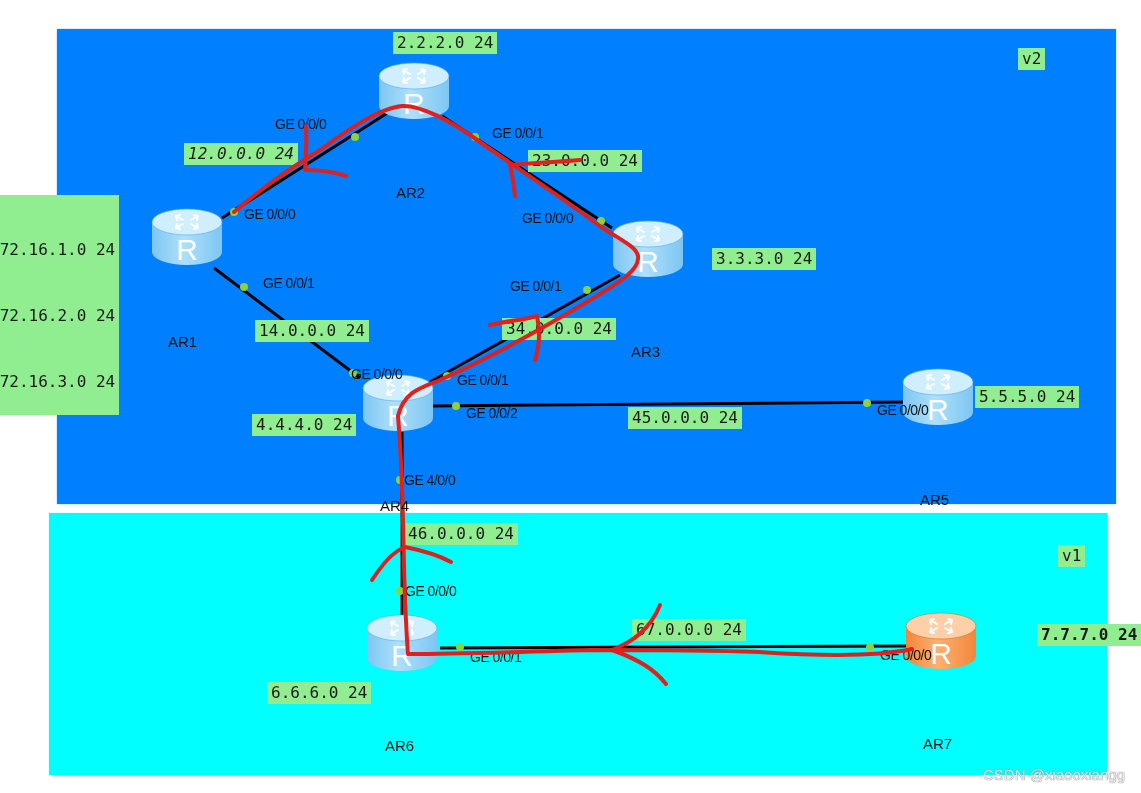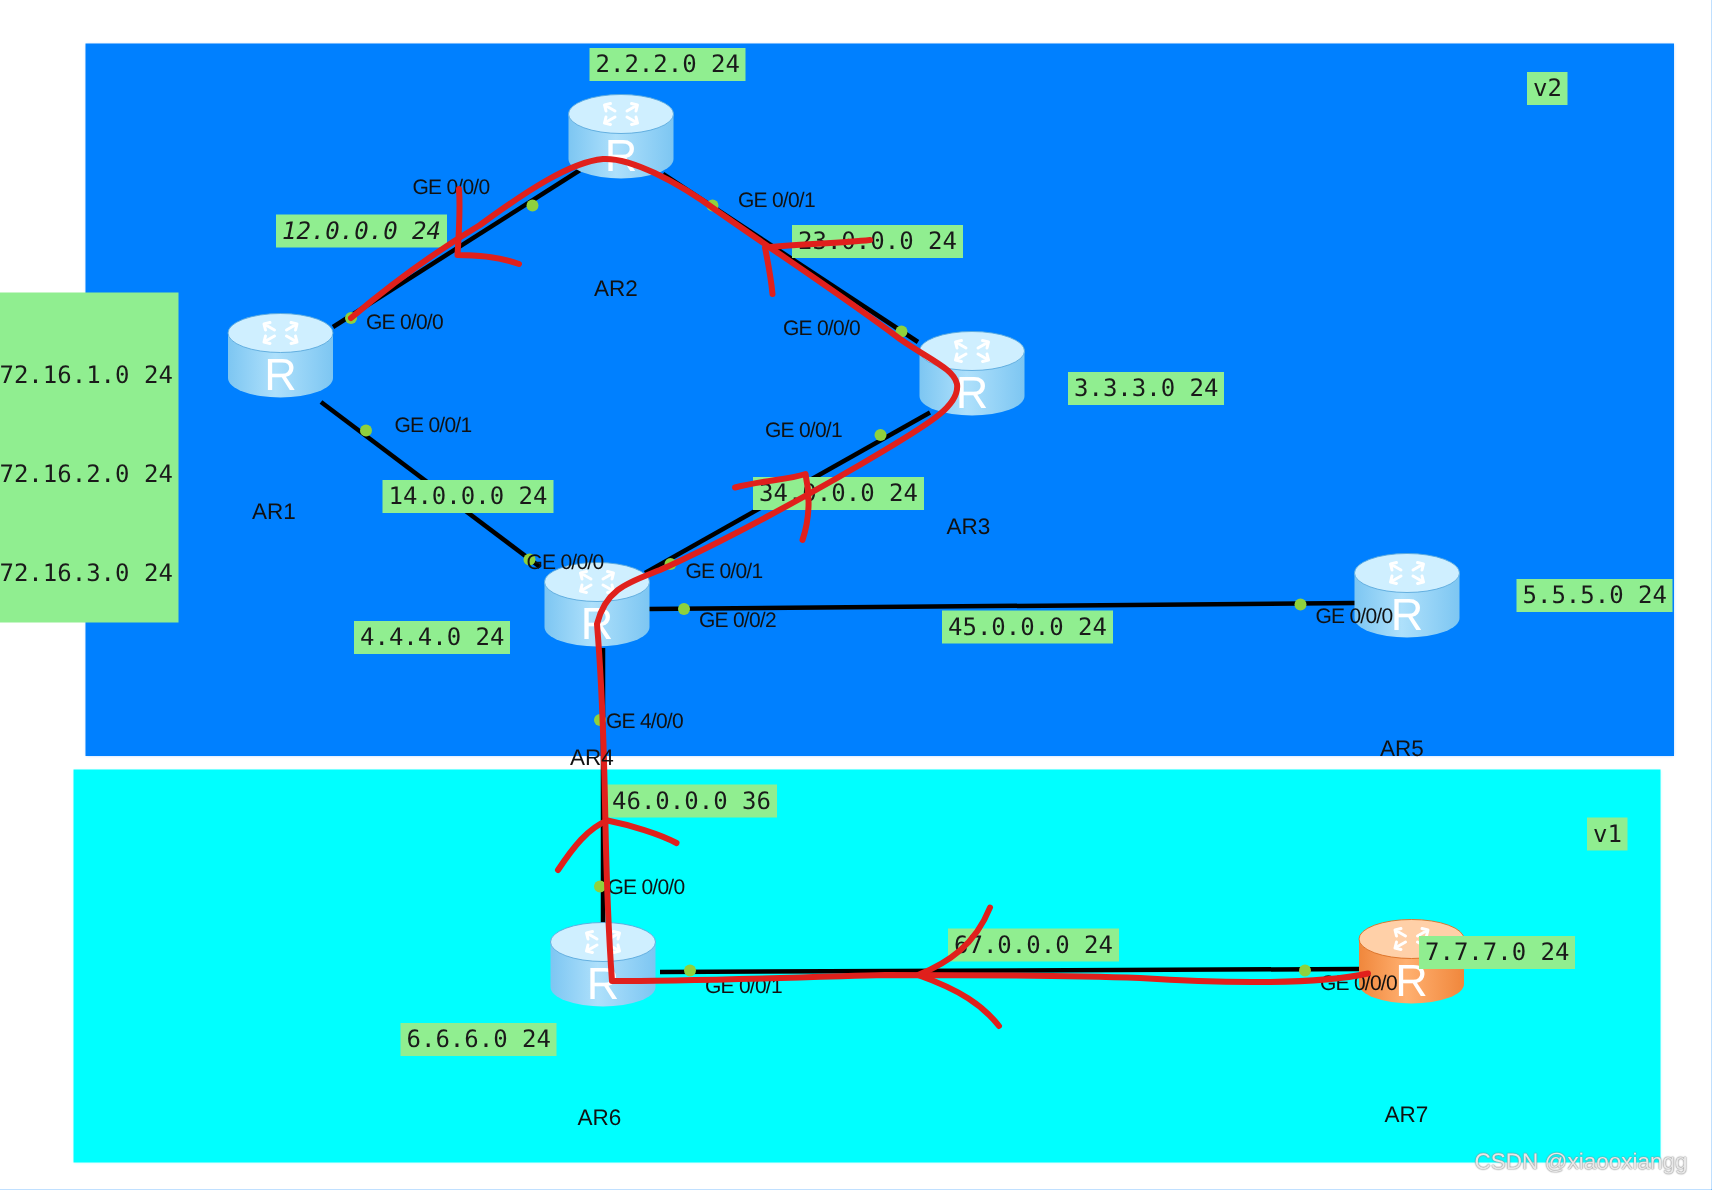--- a/index.html
+++ b/index.html
@@ -181,31 +181,31 @@
 <div class="lbl" style="left:1018px;top:48px;">v2</div>
 <div class="lbl" style="left:1010px;top:545px;margin-left:48px;">v1</div>
 
 <div class="lbl multi" style="left:-14px;top:195px;">
   <div>172.16.1.0 24</div>
   <div>172.16.2.0 24</div>
   <div>172.16.3.0 24</div>
 </div>
 <div class="lbl" style="left:393px;top:32px;">2.2.2.0 24</div>
 <div class="lbl" style="left:712px;top:248px;">3.3.3.0 24</div>
-<div class="lbl" style="left:236px;top:414px;text-align:center;">4.4.4.0 24</div>
-<div class="lbl" style="left:975px;top:386px;margin-left:36px;">5.5.5.0 24</div>
+<div class="lbl" style="left:252px;top:414px;text-align:center;">4.4.4.0 24</div>
+<div class="lbl" style="left:975px;top:386px;">5.5.5.0 24</div>
 <div class="lbl" style="left:267px;top:682px;">6.6.6.0 24</div>
-<div class="lbl" style="left:946px;top:624px;">7.7.7.0 24</div>
+<div class="lbl" style="left:1037px;top:624px;font-weight:bold;">7.7.7.0 24</div>
 
 <div class="lbl" style="left:184px;top:143px;font-style:italic;">12.0.0.0 24</div>
 <div class="lbl" style="left:528px;top:150px;">23.0.0.0 24</div>
 <div class="lbl" style="left:255px;top:320px;">14.0.0.0 24</div>
 <div class="lbl" style="left:502px;top:318px;">34.0.0.0 24</div>
 <div class="lbl" style="left:628px;top:407px;">45.0.0.0 24</div>
-<div class="lbl" style="left:404px;top:523px;">46.0.0.0 36</div>
+<div class="lbl" style="left:404px;top:523px;">46.0.0.0 24</div>
 <div class="lbl" style="left:632px;top:619px;">67.0.0.0 24</div>
 
 <div class="iface" style="left:244px;top:206px;">GE 0/0/0</div>
 <div class="iface" style="left:275px;top:116px;">GE 0/0/0</div>
 <div class="iface" style="left:492px;top:125px;">GE 0/0/1</div>
 <div class="iface" style="left:522px;top:210px;">GE 0/0/0</div>
 <div class="iface" style="left:263px;top:275px;">GE 0/0/1</div>
 <div class="iface" style="left:351px;top:366px;">GE 0/0/0</div>
 <div class="iface" style="left:510px;top:278px;">GE 0/0/1</div>
 <div class="iface" style="left:457px;top:372px;">GE 0/0/1</div>

